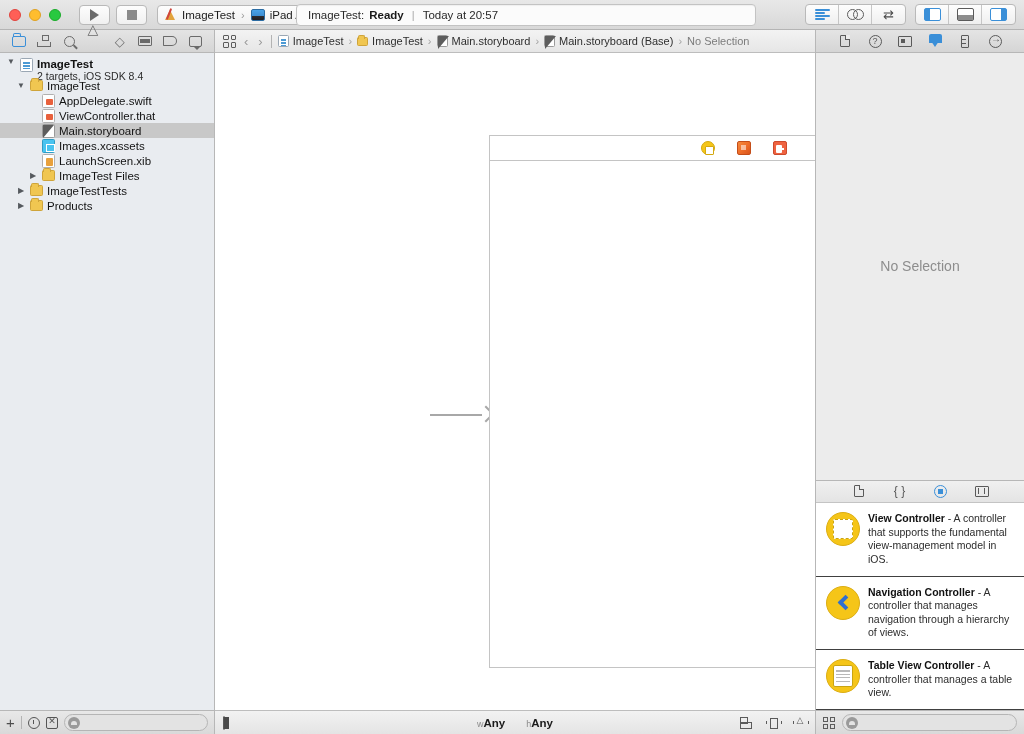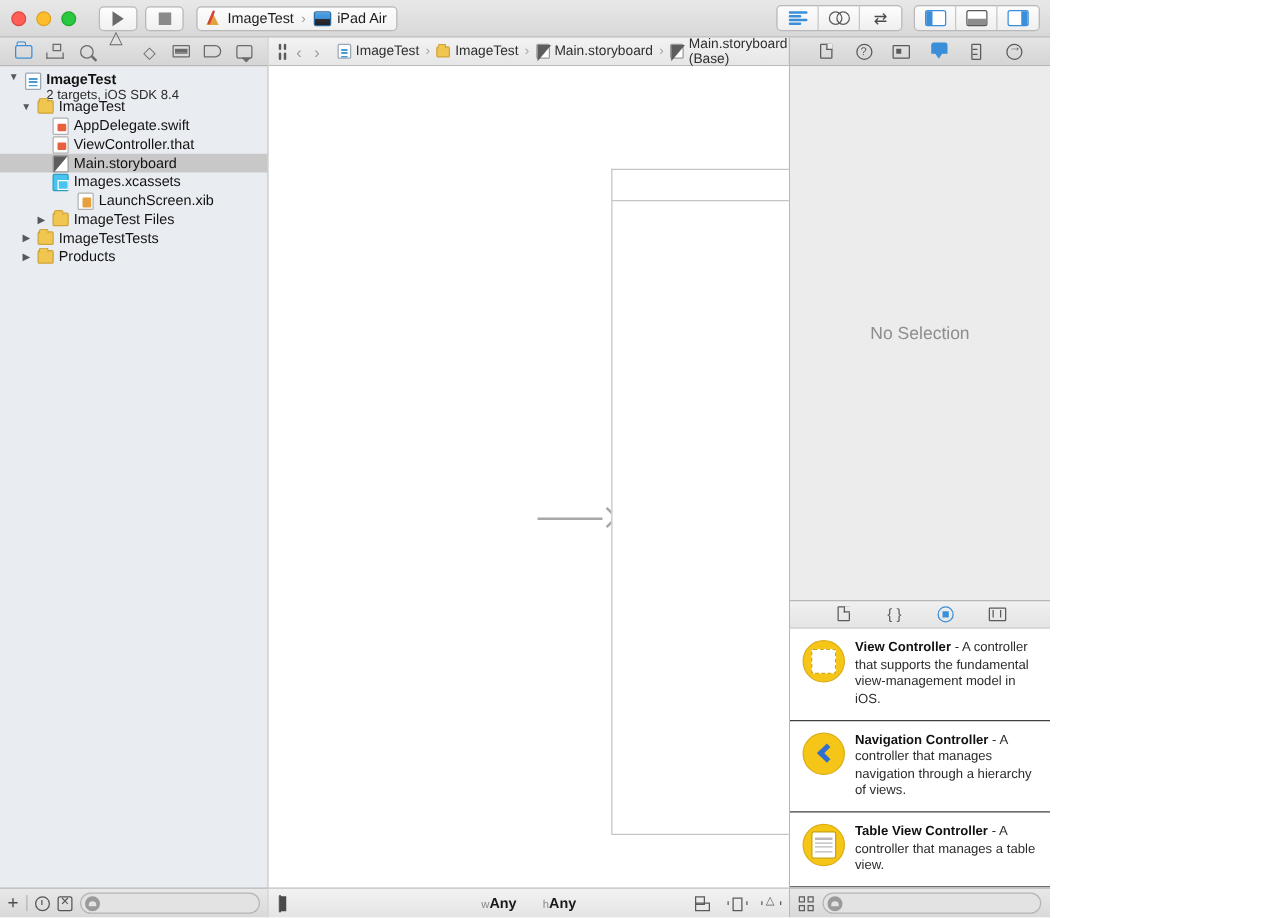--- a/index.html
+++ b/index.html
@@ -5,21 +5,21 @@
   * { box-sizing: border-box; margin: 0; padding: 0; }
   html, body {
     width: 1024px; height: 734px;
     font-family: "Liberation Sans", sans-serif;
     font-size: 11px;
     color: #1a1a1a;
     background: #ffffff;
     overflow: hidden;
     -webkit-font-smoothing: antialiased;
   }
-  #app { position: relative; width: 840px; height: 734px; display: flex; flex-direction: column; }
+  #app { position: relative; width: 1024px; height: 734px; display: flex; flex-direction: column; }
 
   
   .toolbar {
     height: 30px; flex: 0 0 30px;
     background: linear-gradient(to bottom, #e8e8e8 0%, #d8d8d8 100%);
     border-bottom: 1px solid #b4b4b4;
     display: flex; align-items: center; position: relative;
   }
   .traffic { display: flex; align-items: center; gap: 8px; padding-left: 9px; }
   .light { width: 12px; height: 12px; border-radius: 50%; position: relative; }
@@ -358,20 +358,26 @@
     </div>
 
     <div class="scheme">
       <span class="xc-icon"></span>
       <span class="scheme-label">ImageTest</span>
       <span class="sep">›</span>
       <span class="sim-icon"></span>
       <span class="scheme-label">iPad Air</span>
     </div>
 
+    <div class="status-bar">
+      <span class="proj">ImageTest:</span>
+      <span class="ready">Ready</span>
+      <span class="divider">|</span>
+      <span class="time">Today at 20:57</span>
+    </div>
 
     <div class="tb-right">
       <div class="seg">
         <div class="cell">
           <span class="ic-lines">
               <i></i>
               <i></i>
               <i></i>
               <i></i>
             </span>
@@ -463,21 +469,21 @@
         <div class="row selected" style="padding-left:42px">
           <span class="ico ico-story"></span>
           <span class="lbl">Main.storyboard</span>
         </div>
 
         <div class="row" style="padding-left:42px">
           <span class="ico ico-assets"></span>
           <span class="lbl">Images.xcassets</span>
         </div>
 
-        <div class="row" style="padding-left:62px">
+        <div class="row" style="padding-left:42px">
           <span class="ico ico-xib"></span>
           <span class="lbl">LaunchScreen.xib</span>
         </div>
 
         <div class="row" style="padding-left:28px">
           <span class="disc closed"></span>
           <span class="ico ico-folder"></span>
           <span class="lbl">ImageTest Files</span>
         </div>
 

